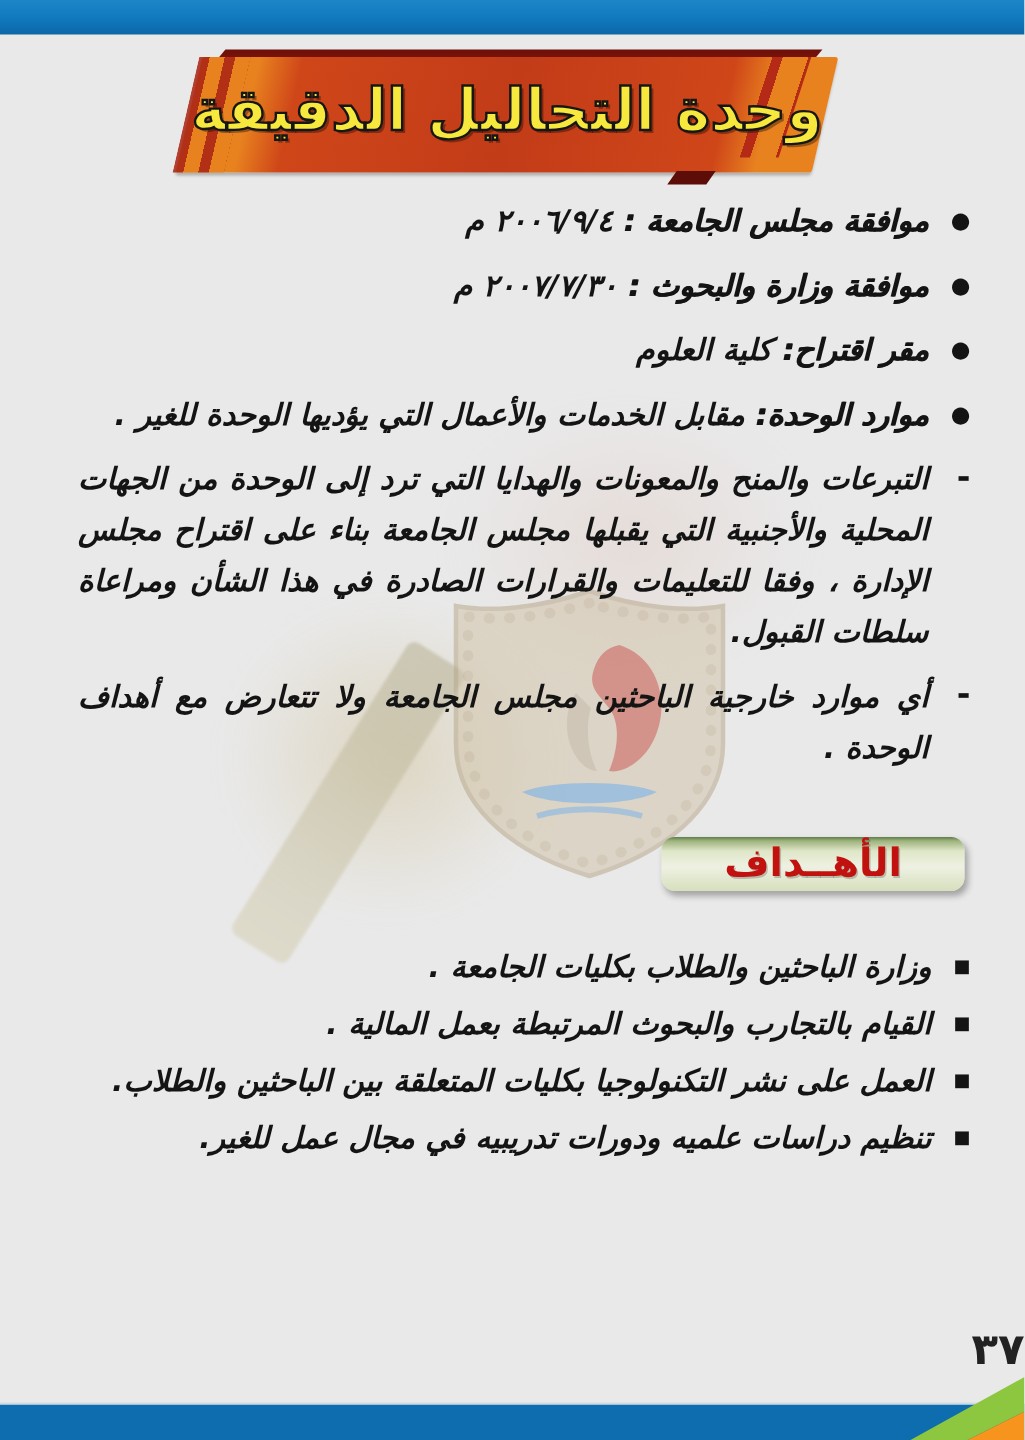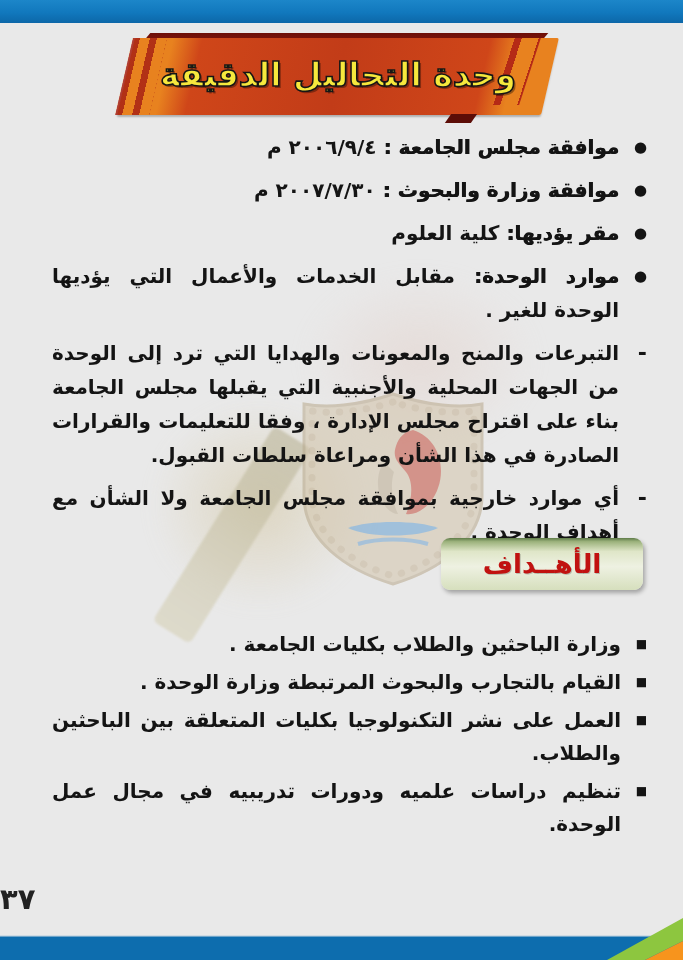--- a/index.html
+++ b/index.html
@@ -40,21 +40,21 @@
     position:absolute;top:5px;right:28px;bottom:14px;width:34px;
     transform:skewX(-18deg);
     background:repeating-linear-gradient(90deg,transparent 0 8px,#b52a16 8px 15px,transparent 15px 24px);
   }
   .banner-notch{
     position:absolute;right:84px;bottom:-4px;width:26px;height:9px;
     background:#5c0d07;transform:skewX(-35deg);
   }
   .banner-title{
     position:absolute;left:0;right:0;top:50%;transform:translateY(-54%);
-    text-align:center;font-size:33px;font-weight:700;letter-spacing:1px;
+    text-align:center;font-size:39px;font-weight:700;letter-spacing:1px;
     color:#f6e83d;
     -webkit-text-stroke:1.6px #161616;
     text-shadow:2px 2px 0 rgba(0,0,0,.35);
   }
   
   .wm-blob{position:absolute;border-radius:50%;filter:blur(10px);}
   .wm-blob.b1{left:150px;top:400px;width:220px;height:210px;
     background:radial-gradient(closest-side,#d9cfb4,rgba(217,207,180,0));opacity:.75;}
   .wm-blob.b2{left:300px;top:270px;width:240px;height:180px;
     background:radial-gradient(closest-side,#e3d3cd,rgba(227,211,205,0));opacity:.6;}
@@ -66,44 +66,44 @@
   .wm-shield{position:absolute;left:288px;top:388px;opacity:.55;}
   
   .content{
     position:absolute;top:130px;right:0;left:0;
     padding:0 36px 0 52px;
   }
   ul.plain{list-style:none;margin:0;padding:0;}
   .li{display:flex;align-items:flex-start;font-weight:700;font-size:20px;line-height:34px;}
   .li .marker{flex:0 0 28px;text-align:right;font-size:15px;line-height:34px;}
   .li .marker.dash{font-size:22px;}
-  .li .txt{flex:1;text-align:justify;}
+  .li .txt{flex:1;text-align:justify;font-style:italic;}
   .li.gap{margin-bottom:9px;}
   .li .lbl{font-weight:700;letter-spacing:.3px;text-shadow:.6px 0 0 #141414;}
   
   .obj-btn{
-    position:absolute;top:538px;right:40px;width:202px;height:52px;
+    position:absolute;top:558px;right:40px;width:202px;height:36px;
     border-radius:9px;
     background:linear-gradient(180deg,#5f7c49 0,#9cb27c 7%,#dfe6c8 26%,#eef1e2 55%,#d6dfbd 100%);
     box-shadow:2px 3px 4px rgba(0,0,0,.3);
     display:flex;align-items:center;justify-content:center;
   }
   .obj-btn span{
     font-size:26px;font-weight:700;color:#c11210;letter-spacing:1px;
     text-shadow:1px 1px 0 rgba(0,0,0,.2);
   }
   .content-obj{
     position:absolute;top:628px;right:0;left:0;padding:0 36px 0 52px;
   }
   .content-obj .li{font-size:20px;line-height:33px;}
   .content-obj .li .marker{font-size:12px;line-height:33px;flex:0 0 26px;}
   .content-obj .li.gap{margin-bottom:5px;}
   
   .page-number{
-    position:absolute;left:0;right:0;top:882px;text-align:left;
+    position:absolute;left:0;right:0;top:882px;text-align:right;
     font-size:29px;font-weight:700;color:#222;letter-spacing:1px;
   }
 </style>
 </head>
 <body>
 
 <div class="top-bar"></div>
 
 <div class="banner">
   <div class="banner-fold"></div>
@@ -131,58 +131,58 @@
       <li class="li gap">
         <span class="marker dot">●</span>
         <span class="txt"><span class="lbl">موافقة مجلس الجامعة : </span>٢٠٠٦/٩/٤ م</span>
       </li>
       <li class="li gap">
         <span class="marker dot">●</span>
         <span class="txt"><span class="lbl">موافقة وزارة والبحوث : </span>٢٠٠٧/٧/٣٠ م</span>
       </li>
       <li class="li gap">
         <span class="marker dot">●</span>
-        <span class="txt"><span class="lbl">مقر يؤديها: </span>كلية العلوم</span>
+        <span class="txt"><span class="lbl">مقر اقتراح: </span>كلية العلوم</span>
       </li>
       <li class="li gap">
         <span class="marker dot">●</span>
         <span class="txt"><span class="lbl">موارد الوحدة: </span>مقابل الخدمات والأعمال التي يؤديها الوحدة للغير .</span>
       </li>
       <li class="li gap">
         <span class="marker dash">-</span>
         <span class="txt">التبرعات والمنح والمعونات والهدايا التي ترد إلى الوحدة من الجهات المحلية والأجنبية التي يقبلها مجلس الجامعة بناء على اقتراح مجلس الإدارة ، وفقا للتعليمات والقرارات الصادرة في هذا الشأن ومراعاة سلطات القبول.</span>
       </li>
       <li class="li gap">
         <span class="marker dash">-</span>
-        <span class="txt">أي موارد خارجية بموافقة مجلس الجامعة ولا الشأن مع أهداف الوحدة .</span>
+        <span class="txt">أي موارد خارجية الباحثين مجلس الجامعة ولا تتعارض مع أهداف الوحدة .</span>
       </li>
     </ul>
 </div>
 
 <div class="obj-btn">
   <span>الأهــداف</span>
 </div>
 
 <div class="content-obj">
   <ul class="plain" id="obj-list">
       <li class="li gap">
         <span class="marker">■</span>
         <span class="txt">وزارة الباحثين والطلاب بكليات الجامعة .</span>
       </li>
       <li class="li gap">
         <span class="marker">■</span>
-        <span class="txt">القيام بالتجارب والبحوث المرتبطة وزارة الوحدة .</span>
+        <span class="txt">القيام بالتجارب والبحوث المرتبطة بعمل المالية .</span>
       </li>
       <li class="li gap">
         <span class="marker">■</span>
         <span class="txt">العمل على نشر التكنولوجيا بكليات المتعلقة بين الباحثين والطلاب.</span>
       </li>
       <li class="li gap">
         <span class="marker">■</span>
-        <span class="txt">تنظيم دراسات علميه ودورات تدريبيه في مجال عمل الوحدة.</span>
+        <span class="txt">تنظيم دراسات علميه ودورات تدريبيه في مجال عمل للغير.</span>
       </li>
     </ul>
 </div>
 
 <div class="page-number">٣٧</div>
 
 <svg class="bottom-strip" width="683" height="50" viewBox="0 0 683 50">
   <rect x="0" y="26" width="683" height="24" fill="#0d6dae"></rect>
   <rect x="0" y="25" width="683" height="1.5" fill="#cfdbe4"></rect>
   <polygon points="607,50 683,8 683,31 645,50" fill="#8dc63f"></polygon>

